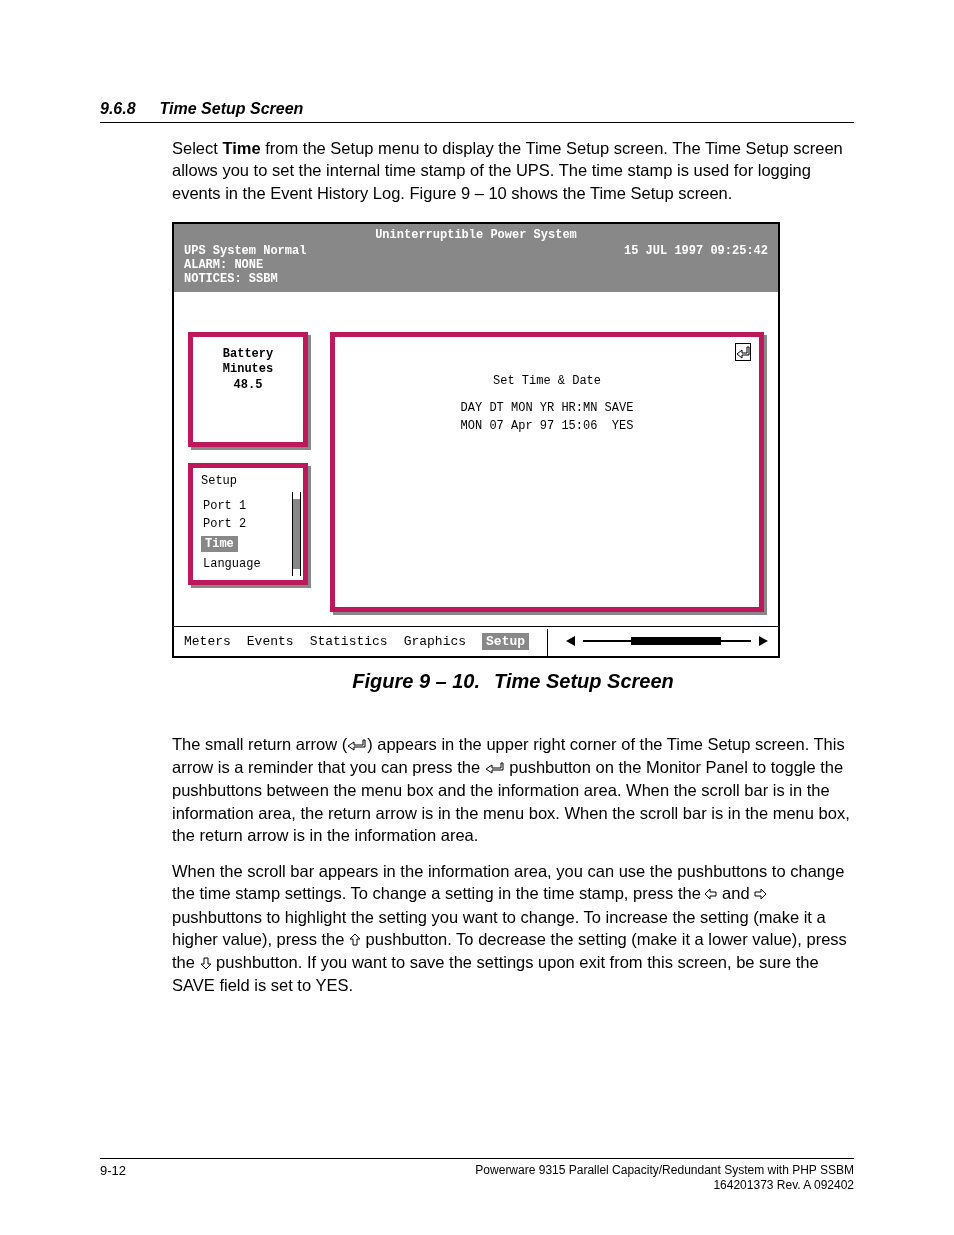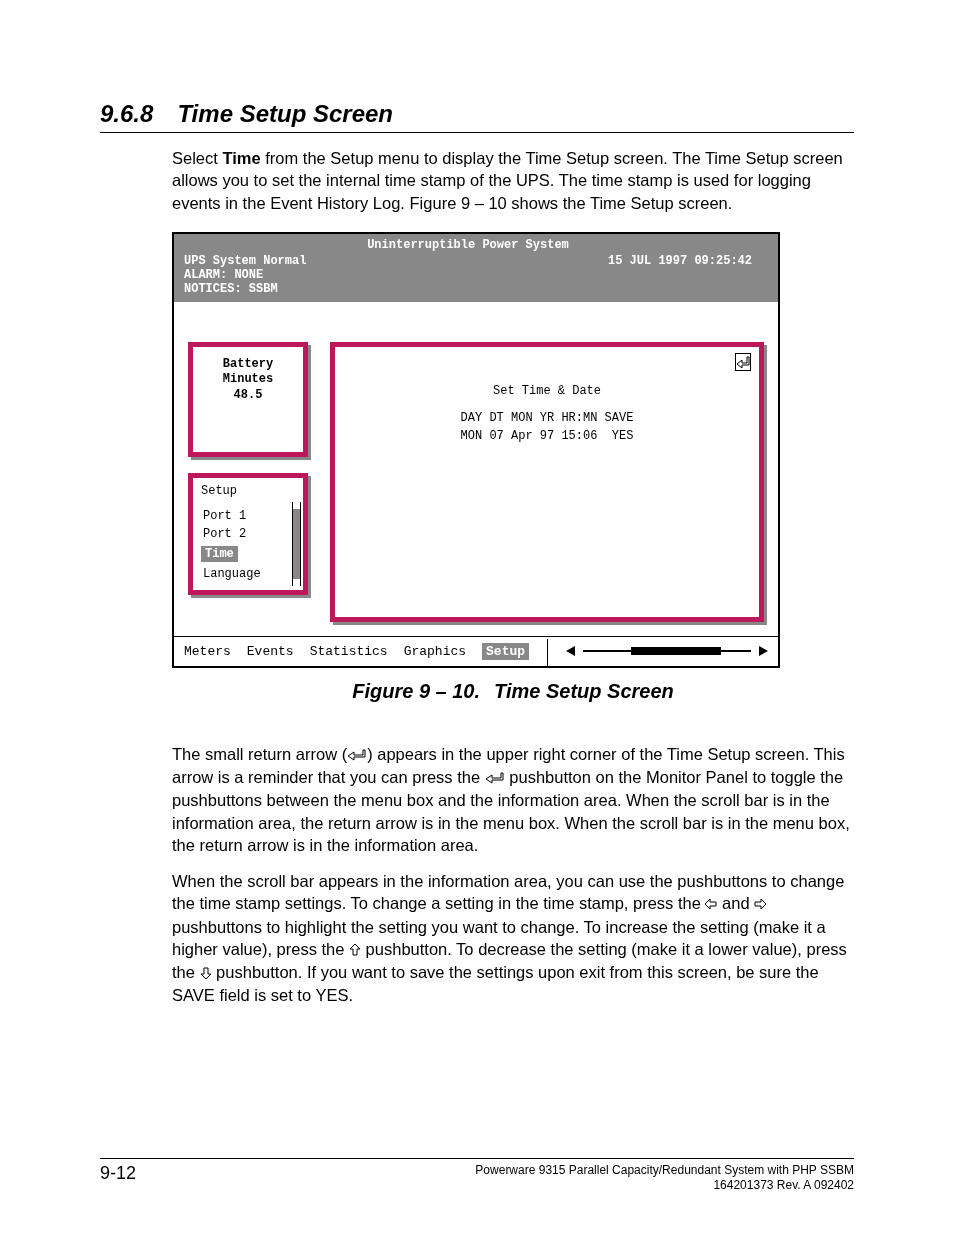--- a/index.html
+++ b/index.html
@@ -13,21 +13,21 @@
   .page {
     width: 954px;
     height: 1235px;
     position: relative;
     box-sizing: border-box;
     padding: 100px 100px 50px 100px;
   }
   .heading {
     font-style: italic;
     font-weight: bold;
-    font-size: 24px;
+    font-size: 16px;
     margin-bottom: 4px;
   }
   .heading .num { margin-right: 24px; }
   .hr {
     border: 0;
     border-top: 1px solid #000;
     margin: 0 0 14px 0;
   }
   .body-text {
     margin-left: 72px;
@@ -46,21 +46,21 @@
     border: 2px solid #000;
     box-sizing: border-box;
     font-family: "Courier New", monospace;
     font-size: 12px;
     color: #000;
   }
   .crt-header {
     background: #888;
     color: #fff;
     font-weight: bold;
-    padding: 4px 26px 6px 10px;
+    padding: 4px 10px 6px 10px;
   }
   .crt-title {
     text-align: center;
     margin-bottom: 2px;
   }
   .crt-status-row {
     display: flex;
     justify-content: space-between;
   }
   .crt-body {
@@ -220,21 +220,21 @@
     left: 100px;
     right: 100px;
     border-top: 1px solid #000;
     padding-top: 4px;
     font-size: 12px;
     display: flex;
     justify-content: space-between;
     align-items: flex-start;
   }
   .footer .right { text-align: right; line-height: 1.25; }
-  .footer .pnum { font-size: 18px; }
+  .footer .pnum { font-size: 13px; }
 </style>
 </head>
 <body>
 
 <div class="page">
 
   <div class="heading">
     <span class="num">9.6.8</span><span>Time Setup Screen</span>
   </div>
   <hr class="hr">

